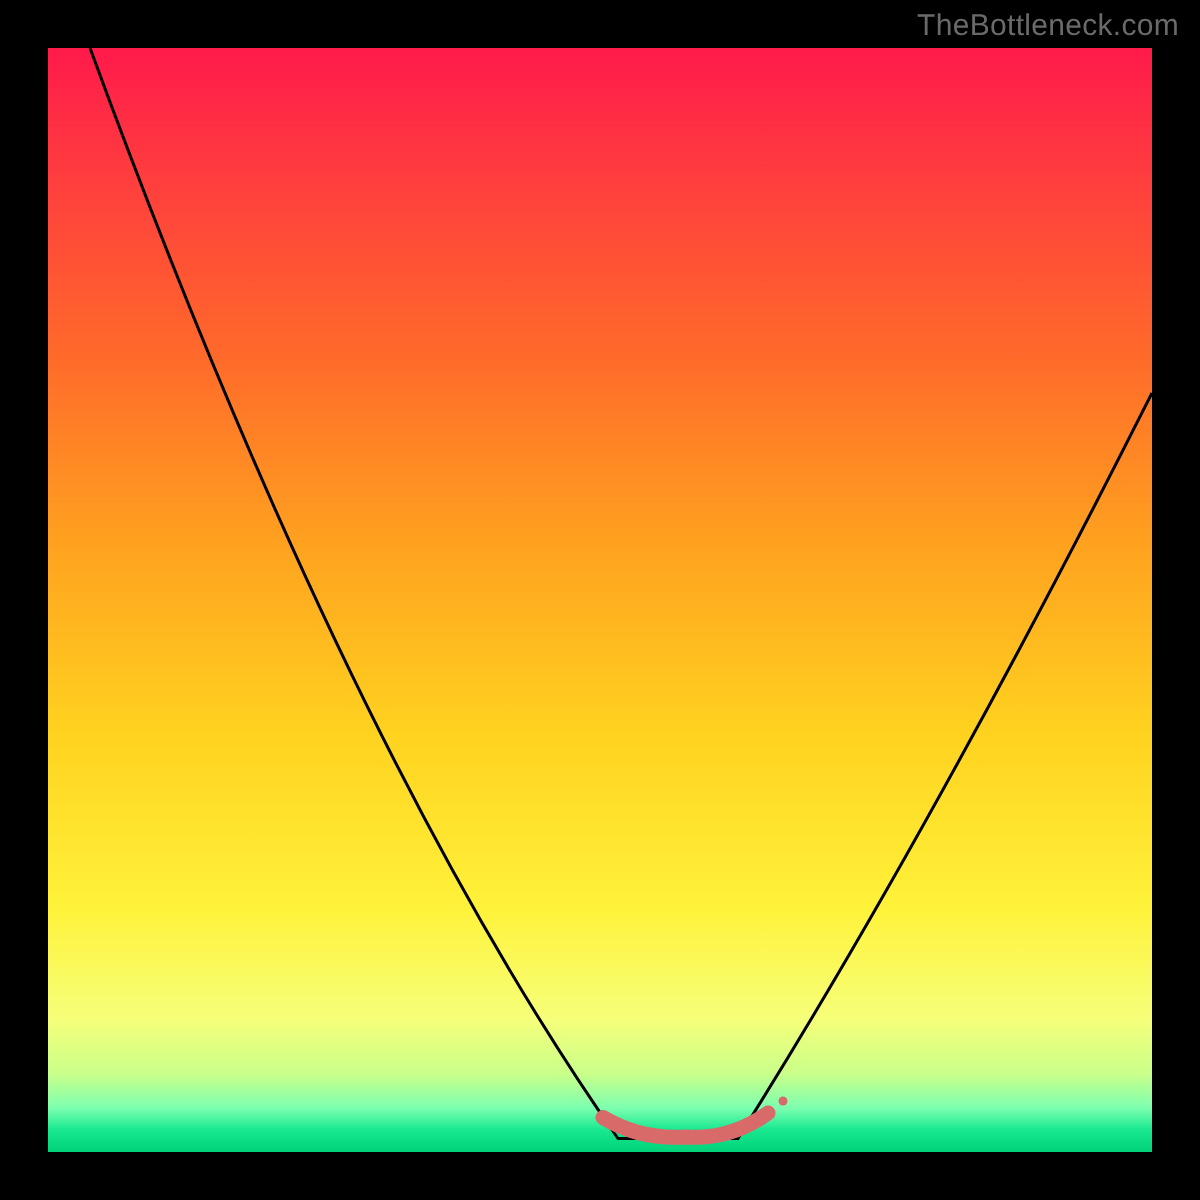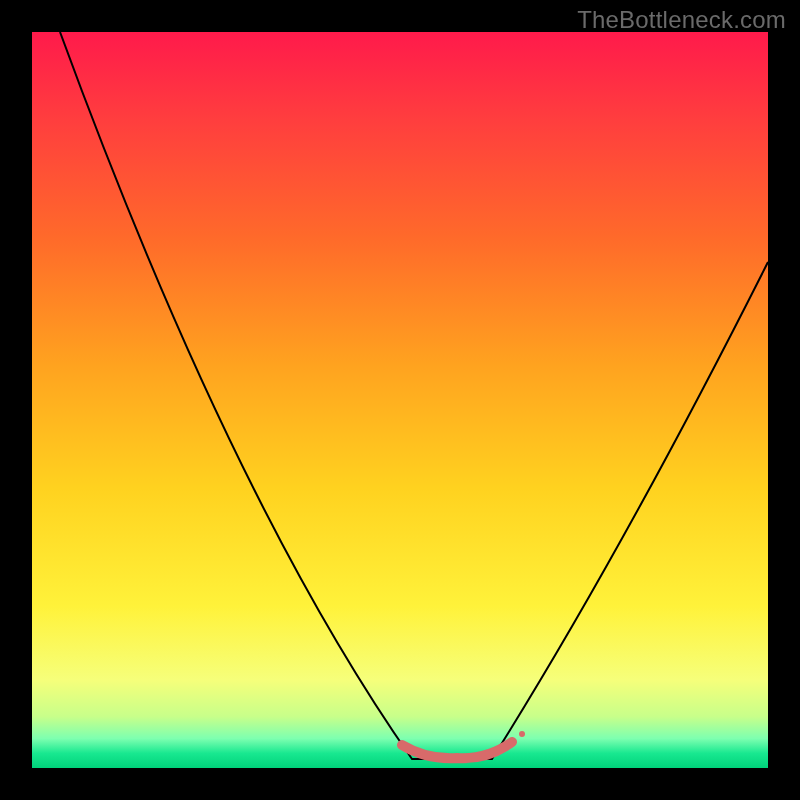--- a/index.html
+++ b/index.html
@@ -45,21 +45,21 @@
     top: 0;
     width: 736px;
     height: 736px;
     display: block;
   }
   .watermark {
     position: absolute;
     top: 6px;
     right: 14px;
     color: #6a6a6a;
-    font-size: 24px;
+    font-size: 20px;
     letter-spacing: 0.2px;
     user-select: none;
   }
 </style>
 </head>
 <body>
 
 <div class="stage">
 
   <div class="watermark">TheBottleneck.com</div>

